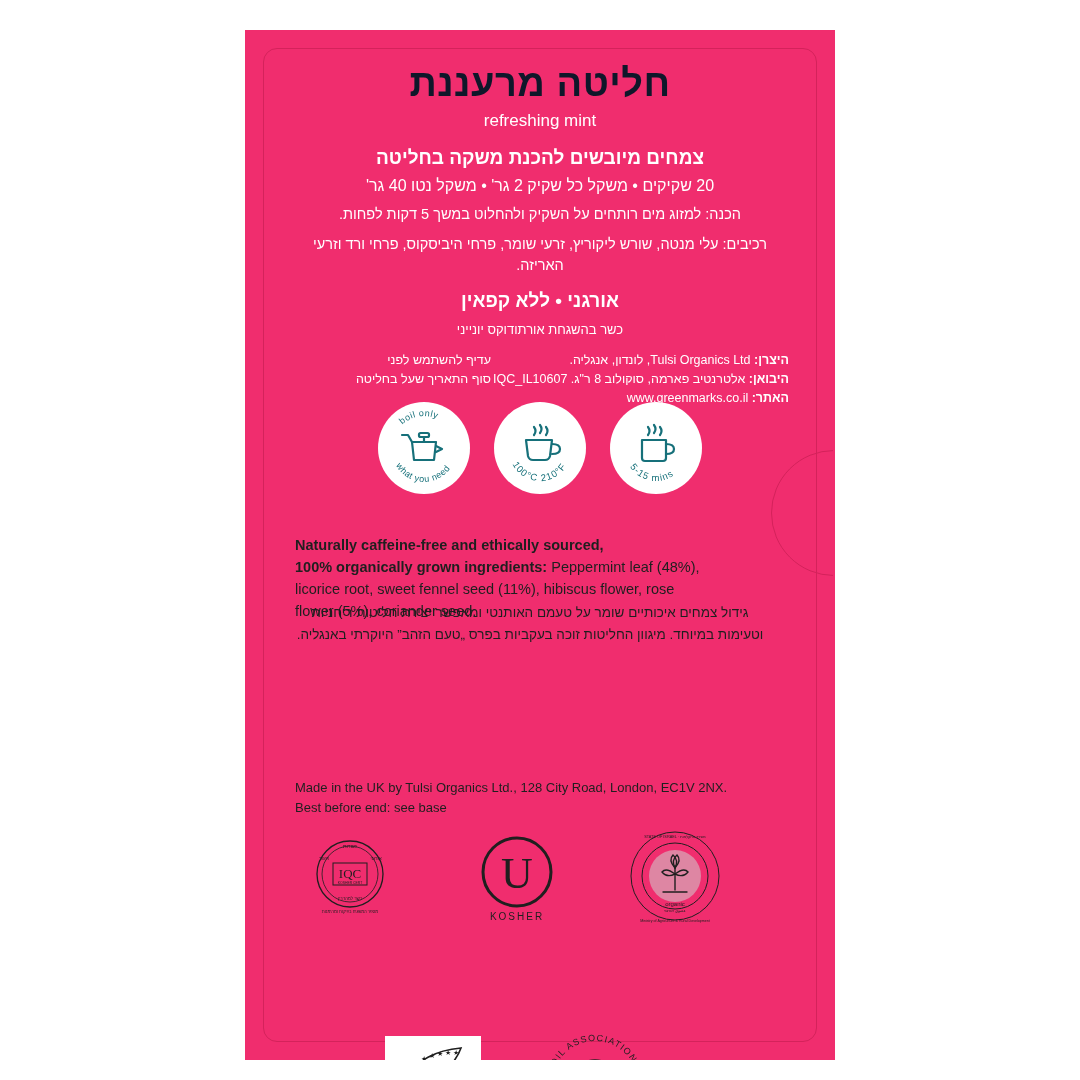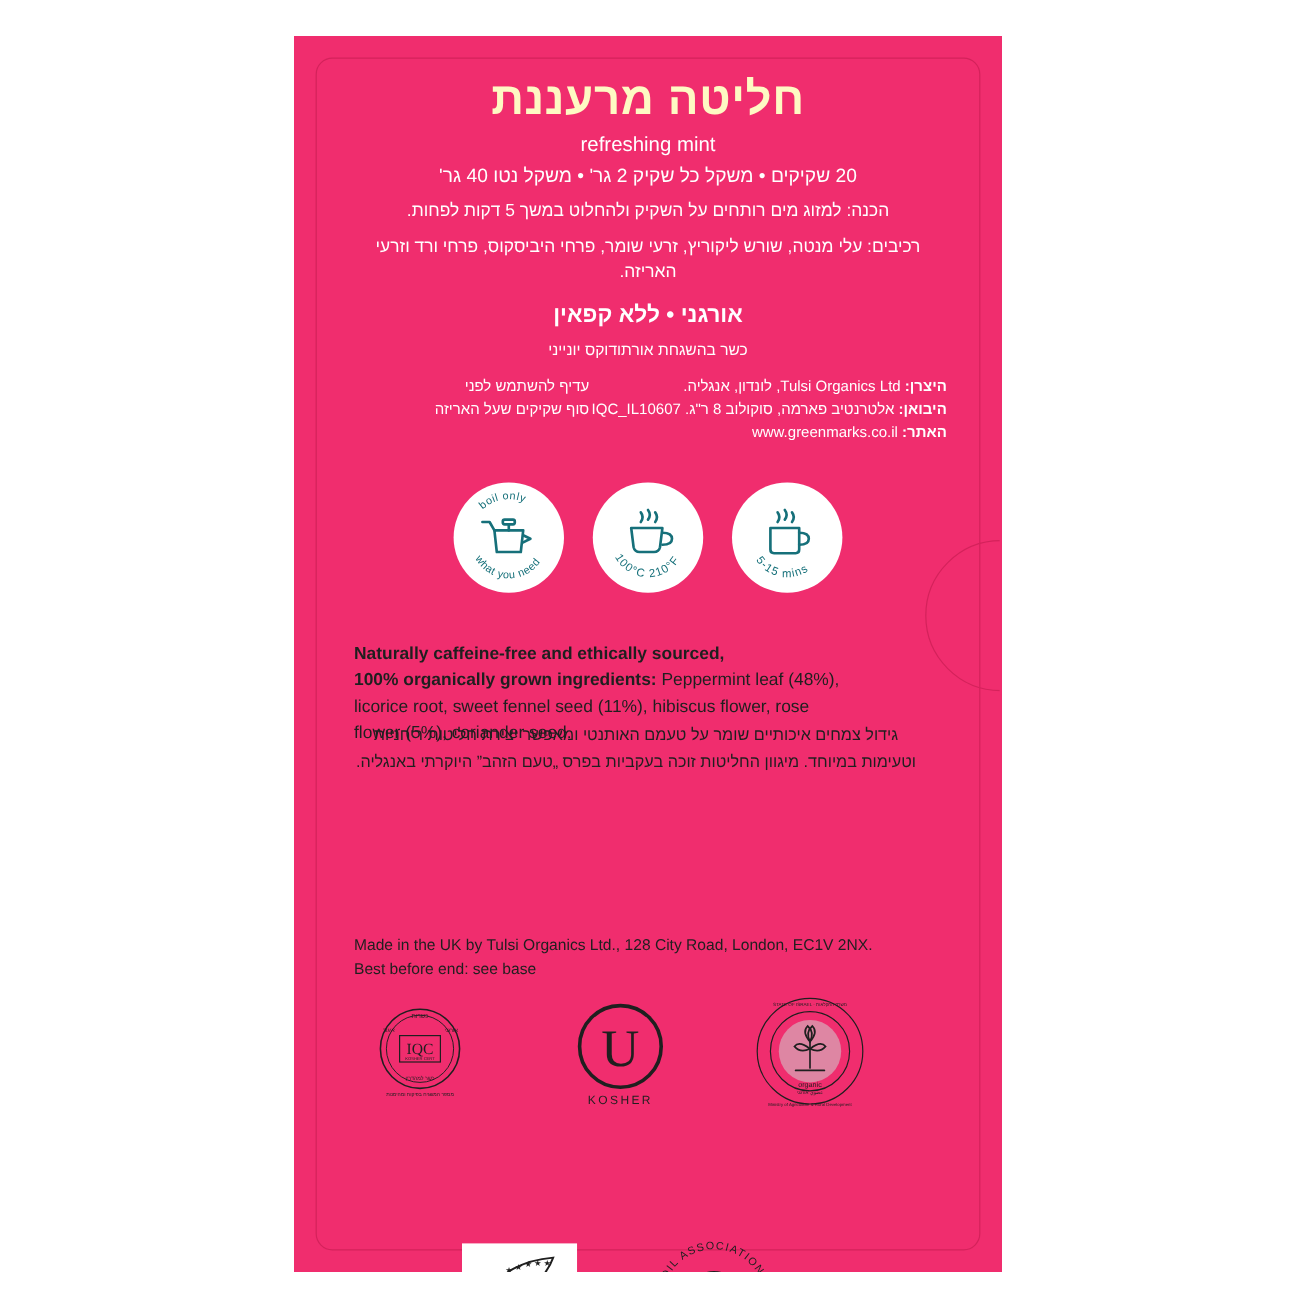--- a/index.html
+++ b/index.html
@@ -63,21 +63,21 @@
   .content {
     position: absolute;
     left: 0;
     top: 0;
     width: 590px;
     height: 1030px;
   }
   .title-he {
     margin-top: 32px;
     text-align: center;
-    color: #fef9c3;
+    color: #0f172a;
     font-size: 38px;
     font-weight: bold;
     direction: rtl;
     letter-spacing: 0.5px;
   }
   .title-en {
     margin-top: 6px;
     text-align: center;
     color: #ffffff;
     font-size: 17px;
@@ -225,30 +225,31 @@
 <div class="page">
   <div class="pack">
     <div class="pack-inner-line"></div>
     <div class="notch"></div>
     <div class="notch-mask"></div>
 
     <div class="content">
 
       <div class="title-he">חליטה מרעננת</div>
       <div class="title-en">refreshing mint</div>
+      <div class="subtitle-he">צמחים מיובשים להכנת משקה בחליטה</div>
       <div class="weights-he">20 שקיקים • משקל כל שקיק 2 גר' • משקל נטו 40 גר'</div>
       <div class="para-he">הכנה: למזוג מים רותחים על השקיק ולהחלוט במשך 5 דקות לפחות.</div>
       <div class="para-he">רכיבים: עלי מנטה, שורש ליקוריץ, זרעי שומר, פרחי היביסקוס, פרחי ורד וזרעי האריזה.</div>
       <div class="organic-line">אורגני  •  ללא קפאין</div>
       <div class="kosher-line">כשר בהשגחת אורתודוקס יונייני</div>
 
       <div class="producer">
         <span class="right-col">
           <span>עדיף להשתמש לפני</span><br>
-          <span>סוף שקיקים שעל האריזה</span>
+          <span>סוף התאריך שעל בחליטה</span>
         </span>
         <span class="row">
           <b>היצרן:</b>
           <span class="ltr">Tulsi Organics Ltd</span><span>, לונדון, אנגליה.</span>
         </span>
         <span class="row">
           <b>היבואן:</b>
           <span>אלטרנטיב פארמה, סוקולוב 8 ר"ג.</span>
           <span class="ltr">IQC_IL10607</span>
         </span>

